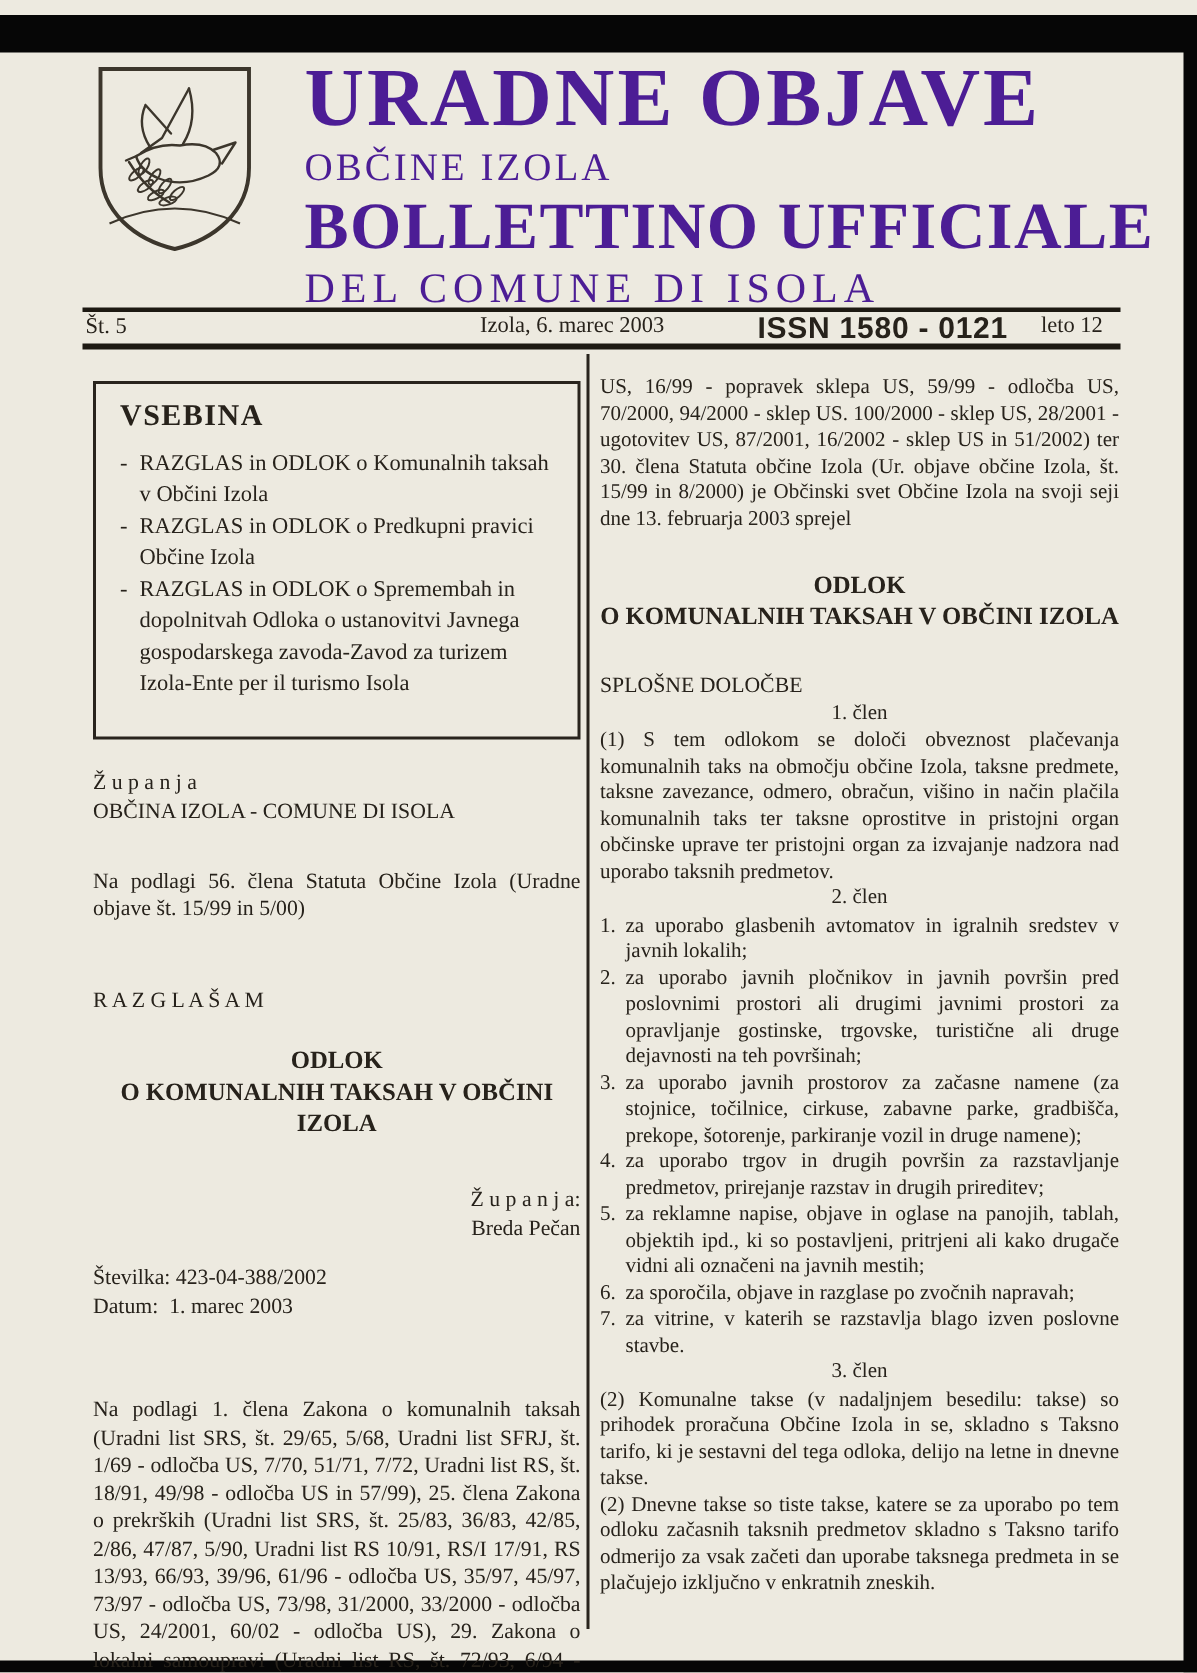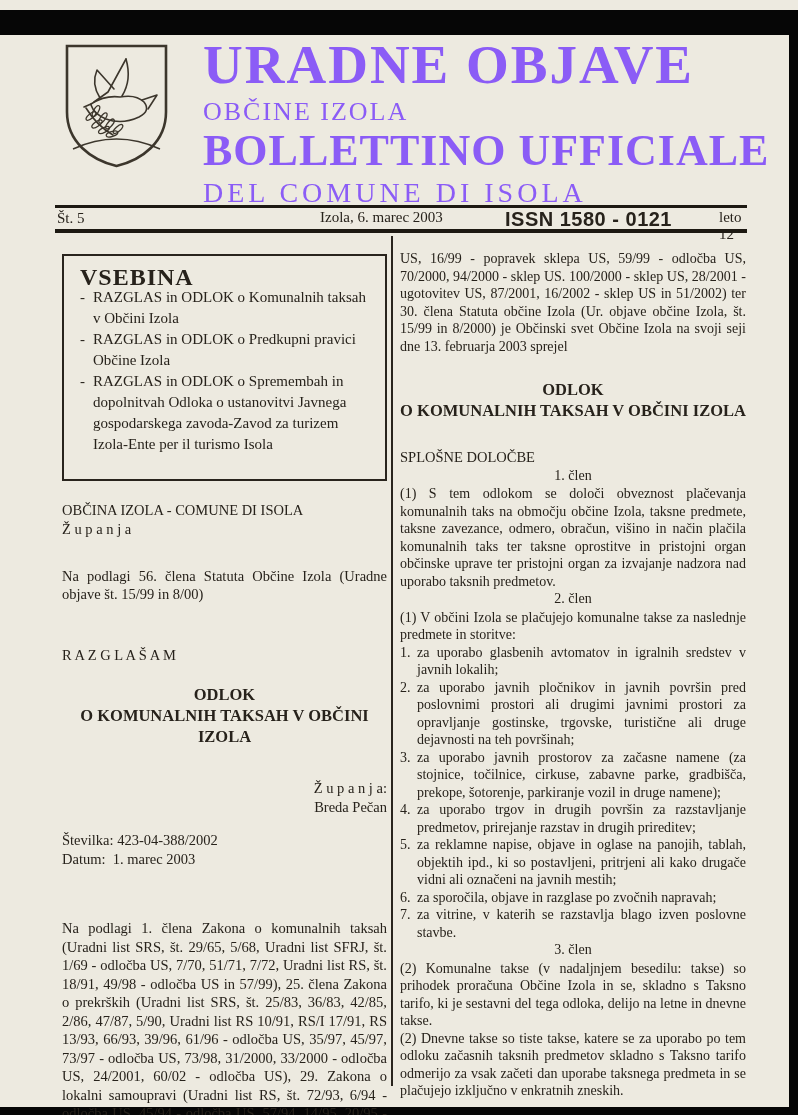--- a/index.html
+++ b/index.html
@@ -10,46 +10,46 @@
     color:#27221b;
   }
   .frame{position:absolute;background:#060606;}
   .frame-top{left:0;top:10px;width:798px;height:25px;}
   .frame-right{left:789px;top:10px;width:9px;height:1105px;}
   .frame-bottom{left:0;top:1107px;width:798px;height:8px;}
 
   
   .coat{position:absolute;left:63px;top:42px;width:107px;height:128px;}
   .coat svg{width:100%;height:100%;}
-  .masthead{position:absolute;left:203px;top:40px;width:585px;color:#8b5cf6;}
+  .masthead{position:absolute;left:203px;top:40px;width:585px;color:#4c1d95;}
   .mh-t1{font-size:55px;font-weight:700;line-height:50px;letter-spacing:2px;white-space:nowrap;}
   .mh-t2{font-size:26px;line-height:27px;letter-spacing:2px;margin-top:8px;white-space:nowrap;}
   .mh-t3{font-size:44px;font-weight:700;line-height:42px;letter-spacing:1px;margin-top:5px;white-space:nowrap;}
   .mh-t4{font-size:28px;line-height:28px;letter-spacing:4px;margin-top:7px;white-space:nowrap;}
 
   .rule{position:absolute;left:55px;width:692px;background:#1d1912;}
   .rule-a{top:205px;height:3px;}
   .rule-b{top:229px;height:4px;}
   .issue-bar{position:absolute;left:55px;top:208px;width:692px;height:20px;font-size:15px;}
   .issue-no{position:absolute;left:2px;top:2px;}
   .issue-date{position:absolute;left:265px;top:1px;}
   .issue-issn{position:absolute;left:450px;top:0px;font-family:"Liberation Sans", sans-serif;font-size:20px;font-weight:700;letter-spacing:0.5px;}
-  .issue-year{position:absolute;left:664px;top:1px;}
+  .issue-year{position:absolute;left:639px;top:1px;}
 
   
   .col{position:absolute;top:250px;font-size:14px;line-height:17.5px;}
   .col-left{left:62px;width:325px;font-size:14.5px;line-height:18.5px;}
   .col-right{left:400px;width:346px;}
   .col-divider{position:absolute;left:391px;top:236px;width:2px;height:850px;background:#29241d;}
   p{margin:0;}
   .just{text-align:justify;}
 
   
   .toc-box{border:2px solid #29241d;padding:12px 14px 24px 16px;margin-top:4px;}
-  .toc-title{font-size:24px;font-weight:700;letter-spacing:1px;}
+  .toc-title{font-size:20px;font-weight:700;margin-bottom:12px;letter-spacing:1px;}
   .toc-item{display:flex;font-size:15px;line-height:21px;}
   .toc-item .marker{flex:0 0 13px;}
 
   .muni{margin-top:20px;line-height:19px;}
   .legal-basis{margin-top:28px;}
   .proclaim{margin-top:42px;}
   .decree-head{margin-top:20px;text-align:center;font-weight:700;font-size:16.5px;line-height:21px;}
   .decree-head-r{margin-top:24px;}
   .sig{margin-top:32px;text-align:right;line-height:19px;}
   .refs{margin-top:14px;line-height:19px;}
@@ -126,25 +126,25 @@
         <span class="marker">-</span>
         <span>RAZGLAS in ODLOK o Predkupni pravici Občine Izola</span>
       </div>
       <div class="toc-item">
         <span class="marker">-</span>
         <span>RAZGLAS in ODLOK o Spremembah in dopolnitvah Odloka o ustanovitvi Javnega gospodarskega zavoda-Zavod za turizem Izola-Ente per il turismo Isola</span>
       </div>
     </div>
 
     <div class="muni">
+      <div>Ž u p a n j a</div>
       <div>OBČINA IZOLA - COMUNE DI ISOLA</div>
-      <div>Ž u p a n j a</div>
-    </div>
-
-    <p class="just legal-basis">Na podlagi 56. člena Statuta Občine Izola (Uradne objave št. 15/99 in 8/00)</p>
+    </div>
+
+    <p class="just legal-basis">Na podlagi 56. člena Statuta Občine Izola (Uradne objave št. 15/99 in 5/00)</p>
 
     <div class="proclaim">R A Z G L A Š A M</div>
 
     <div class="decree-head">
       <div>ODLOK</div>
       <div>O KOMUNALNIH TAKSAH V OBČINI IZOLA</div>
     </div>
 
     <div class="sig">
       <div>Ž u p a n j a:</div>
@@ -173,21 +173,20 @@
       <div>ODLOK</div>
       <div>O KOMUNALNIH TAKSAH V OBČINI IZOLA</div>
     </div>
 
     <div class="section-head">SPLOŠNE DOLOČBE</div>
 
     <div class="article-title">1. člen</div>
     <p class="just">(1) S tem odlokom se določi obveznost plačevanja komunalnih taks na območju občine Izola, taksne predmete, taksne zavezance, odmero, obračun, višino in način plačila komunalnih taks ter taksne oprostitve in pristojni organ občinske uprave ter pristojni organ za izvajanje nadzora nad uporabo taksnih predmetov.</p>
 
     <div class="article-title">2. člen</div>
-    <p class="just">(1) V občini Izola se plačujejo komunalne takse za naslednje predmete in storitve:</p>
 
     <div class="num-item">
       <span class="num">1.</span>
       <span class="txt">za uporabo glasbenih avtomatov in igralnih sredstev v javnih lokalih;</span>
     </div>
     <div class="num-item">
       <span class="num">2.</span>
       <span class="txt">za uporabo javnih pločnikov in javnih površin pred poslovnimi prostori ali drugimi javnimi prostori za opravljanje gostinske, trgovske, turistične ali druge dejavnosti na teh površinah;</span>
     </div>
     <div class="num-item">

